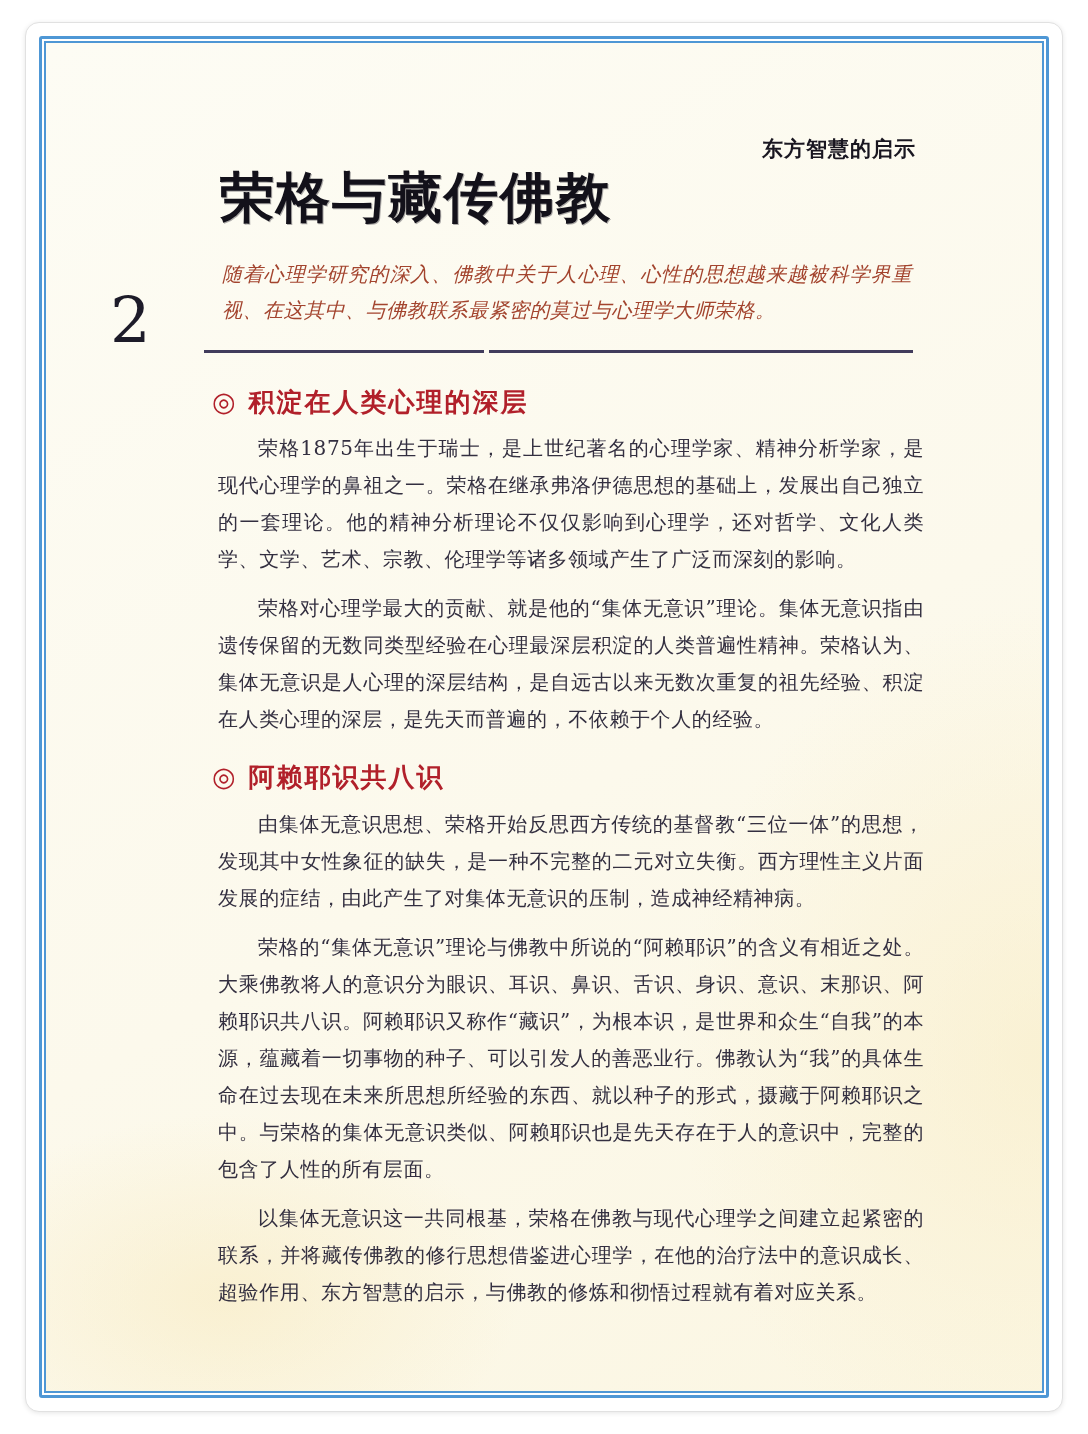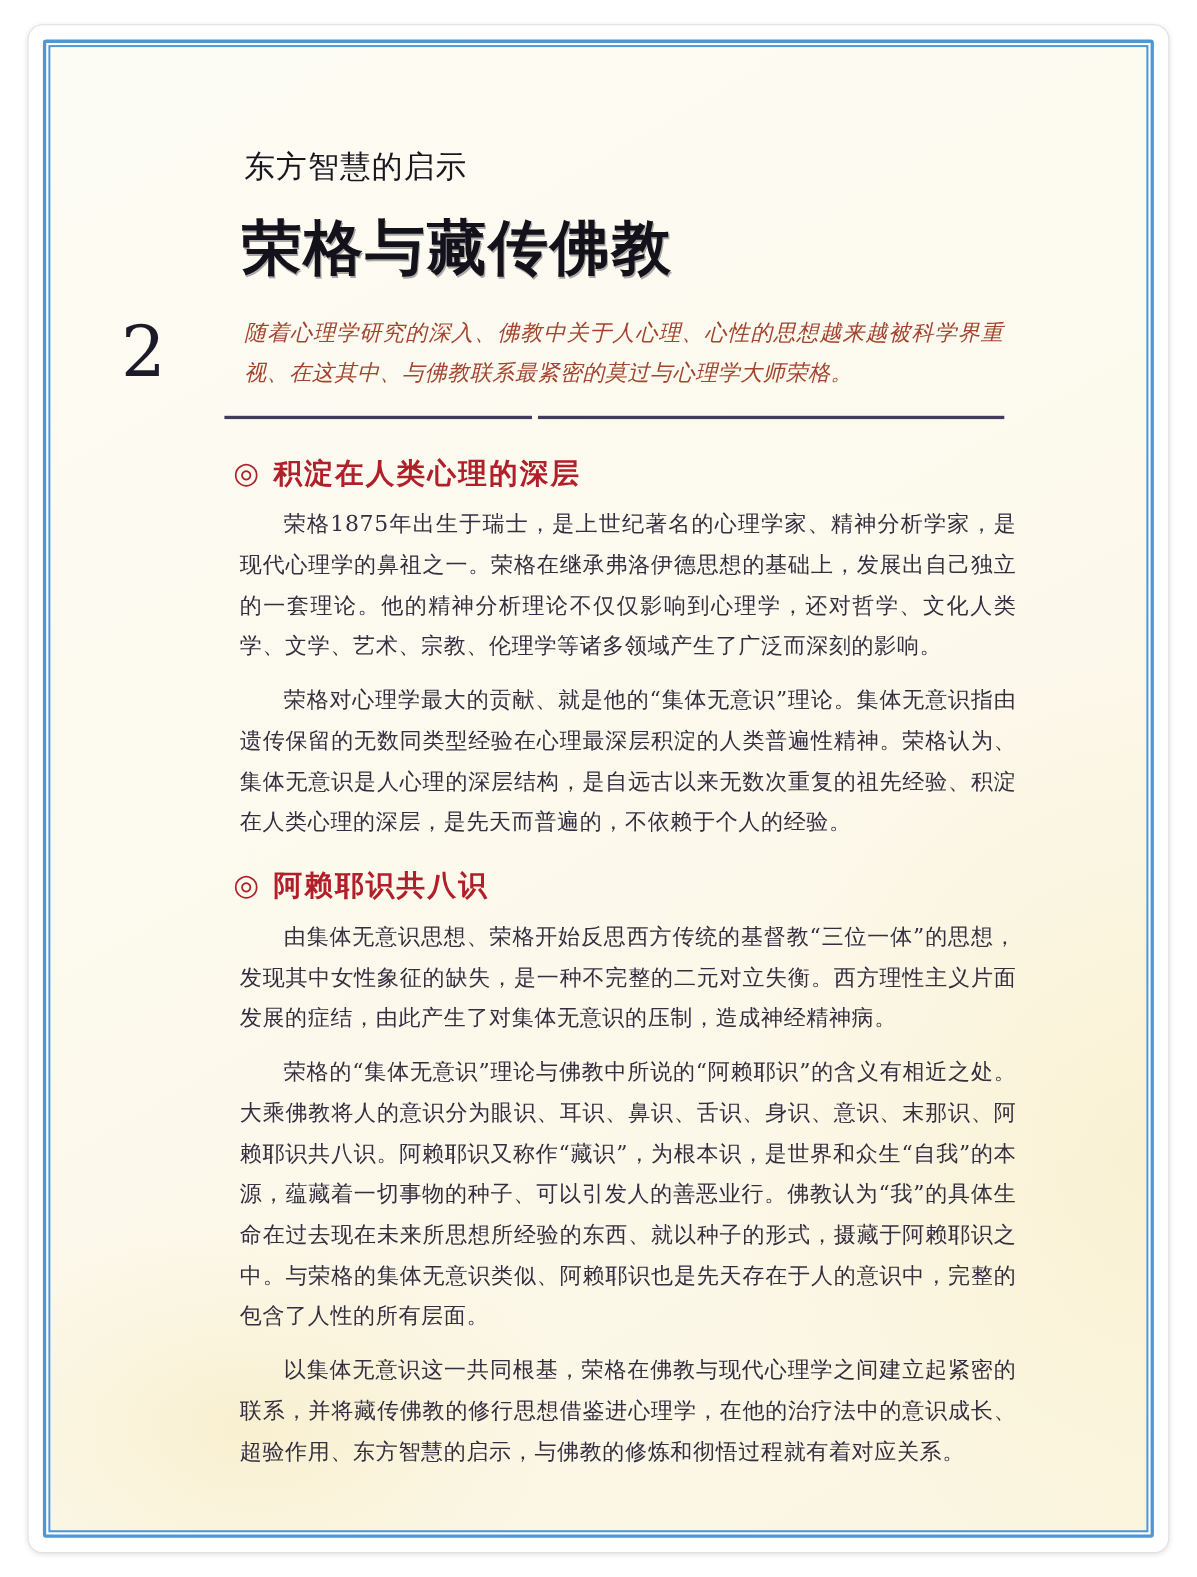--- a/index.html
+++ b/index.html
@@ -64,28 +64,29 @@
   }
   .content {
     position: absolute;
     left: 160px;
     top: 0;
     width: 710px;
   }
   .kicker {
     margin: 94px 0 0 16px;
     font-family: "Liberation Sans", "DejaVu Sans", sans-serif;
-    font-weight: normal;
-    font-size: 28px;
+    font-weight: bold;
+    font-size: 21px;
     line-height: 1.1;
     letter-spacing: 1px;
     color: #191620;
+    text-align: right;
   }
   .title {
-    margin: 26px 0 0 14px;
+    margin: 6px 0 0 14px;
     font-family: "DejaVu Serif", "Liberation Serif", serif;
     font-weight: 900;
     font-size: 54px;
     line-height: 1.15;
     letter-spacing: 2px;
     color: #13111a;
     text-shadow: 1px 1px 0 rgba(20,16,28,0.35);
   }
   .intro {
     margin: 28px 0 0 16px;

